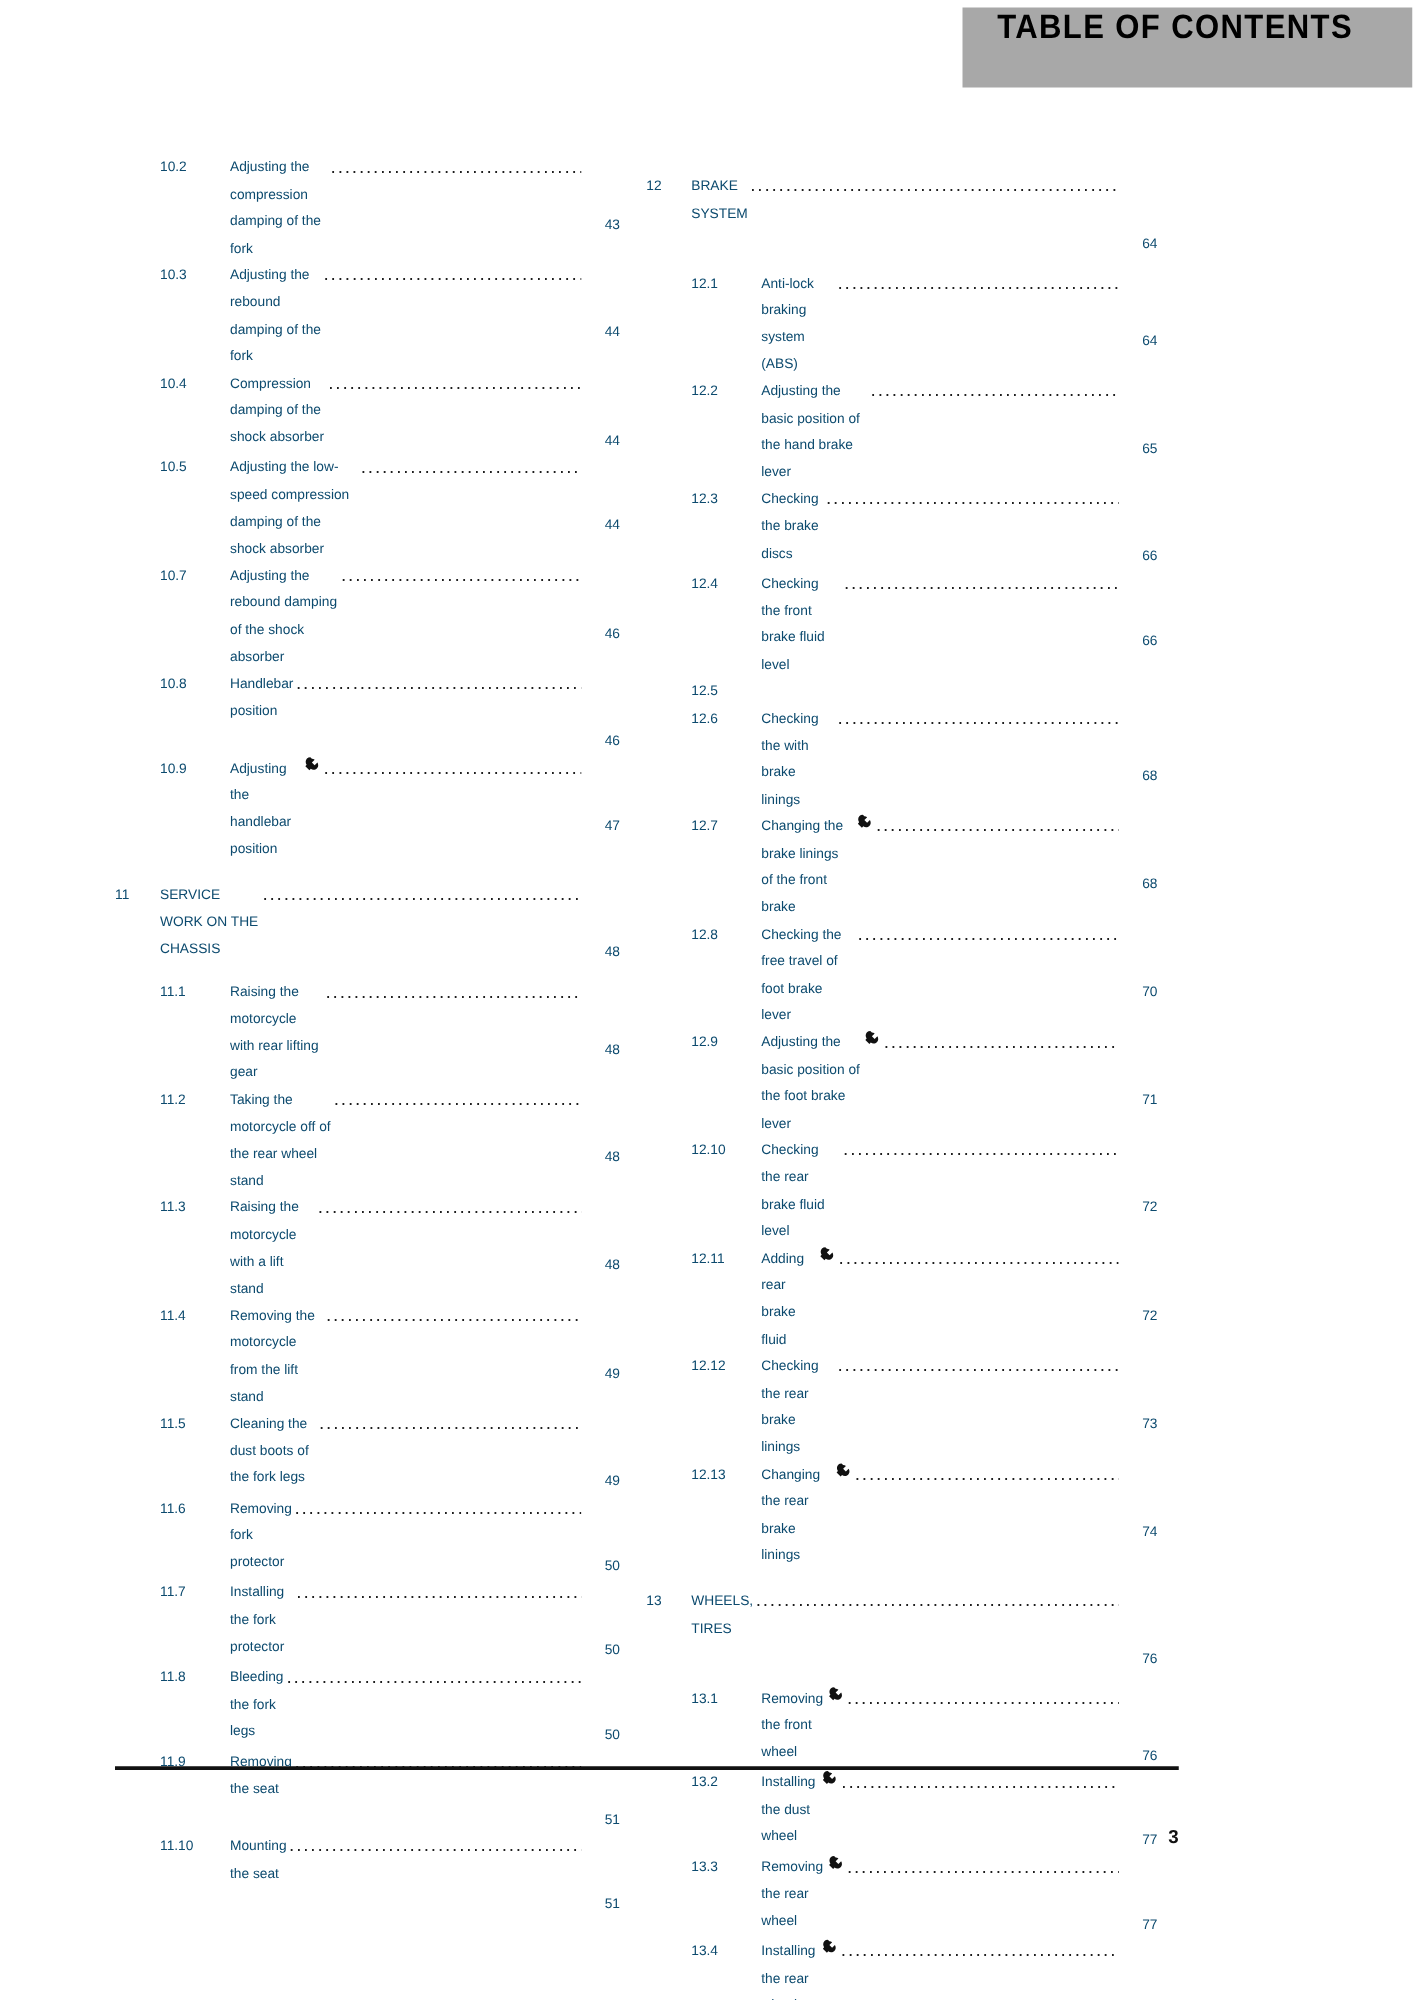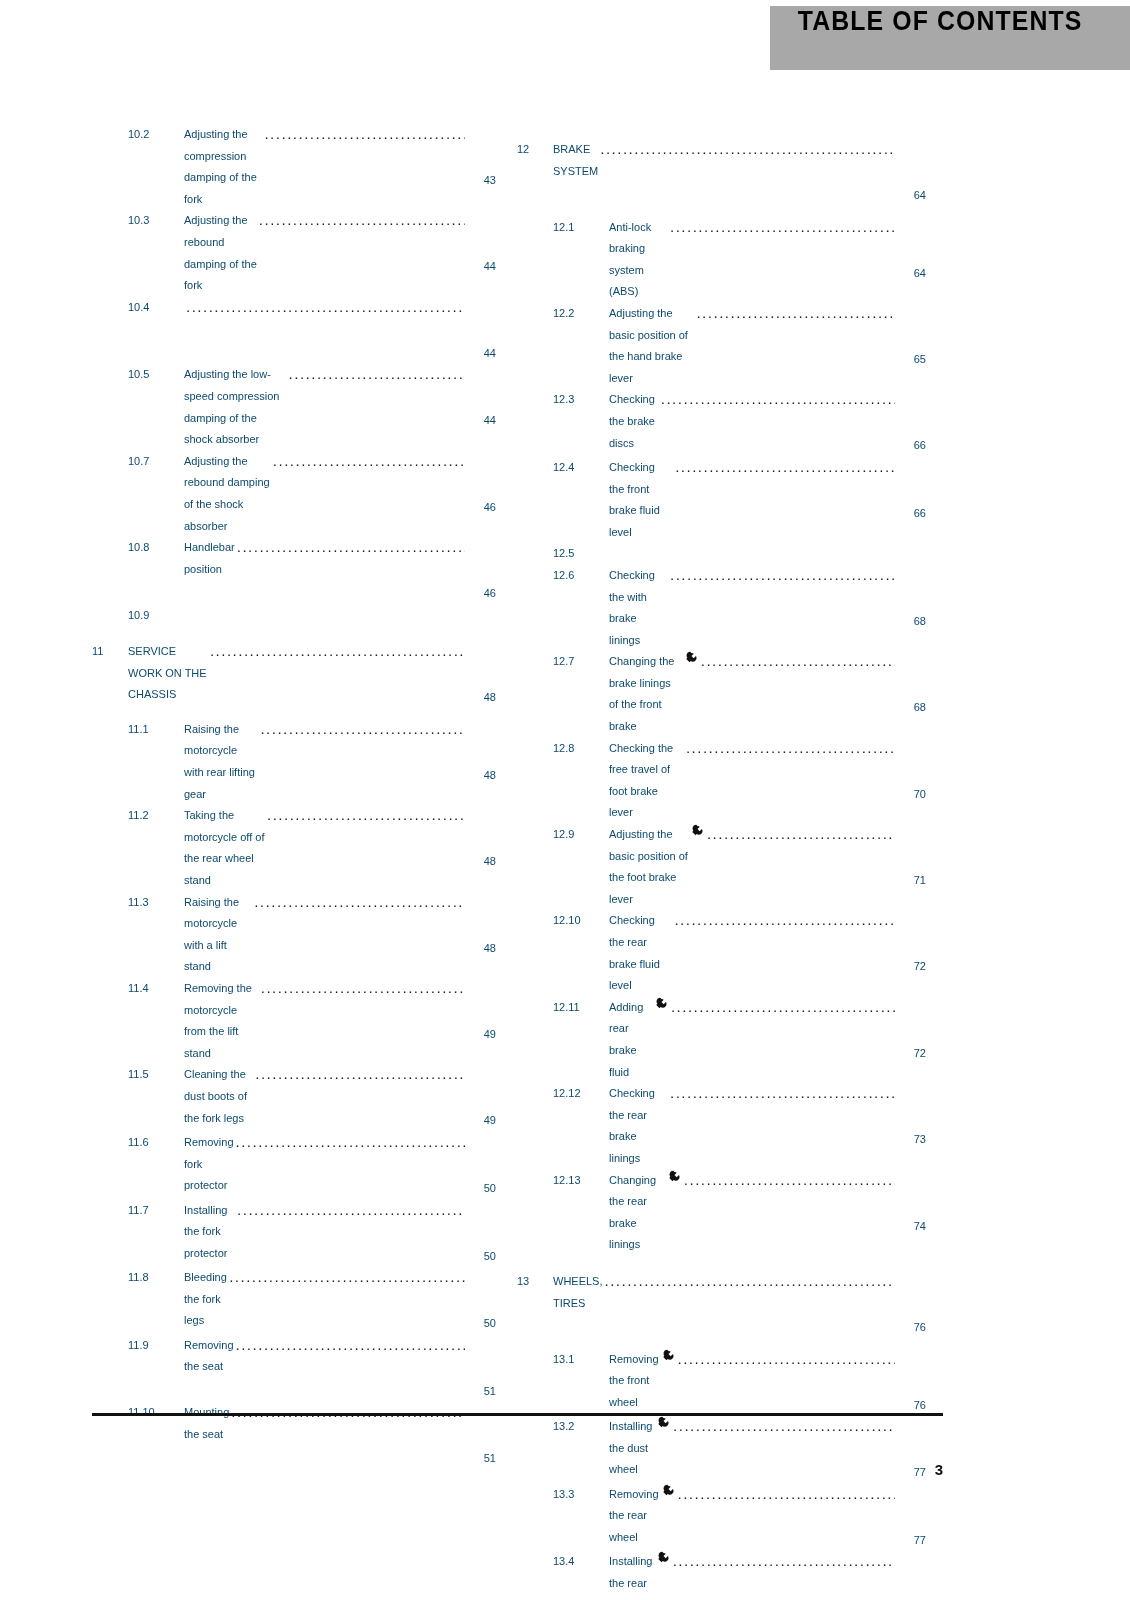--- a/index.html
+++ b/index.html
@@ -178,20 +178,21 @@
             <span class="txt">Adjusting the rebound damping of the fork</span>
             <span class="leader"></span>
             <span class="page">44</span>
           </span>
         </span>
       </div>
       <div class="toc-row section">
         <span class="num">10.4</span>
         <span class="title-wrap">
           <span class="lastline">
+            <span class="txt">Compression damping of the shock absorber</span>
             <span class="leader"></span>
             <span class="page">44</span>
           </span>
         </span>
       </div>
       <div class="toc-row section">
         <span class="num">10.5</span>
         <span class="title-wrap">
           <span class="lastline">
             <span class="txt">Adjusting the low-speed compression damping of the shock absorber</span>
@@ -215,20 +216,32 @@
         <span class="title-wrap">
           <span class="lastline">
             <span class="txt">Handlebar position</span>
             <span class="leader"></span>
             <span class="page">46</span>
           </span>
         </span>
       </div>
       <div class="toc-row section">
         <span class="num">10.9</span>
+        <span class="title-wrap">
+          <span class="lastline">
+            <span class="txt">Adjusting the handlebar position</span>
+            <span class="wrench-icon">
+              <svg viewBox="0 0 100 100" width="14" height="13" aria-hidden="true">
+                <path fill="#111111" d="M36.5 6.5 C20 6.5 8 19 8 34.5 c0 6.5 2.2 12.4 5.9 17.2 L6 60.8 l25 25 8.5-8.5 c4.9 3.8 10.9 6 17.4 6 C72.6 83.3 85 70.6 85 54.8 c0-6-1.8-11.6-4.8-16.3 L63 55.6 46.2 38.8 63.5 21.5 C58.7 18 52.7 16 46.3 16 Z"></path>
+              </svg>
+            </span>
+            <span class="leader"></span>
+            <span class="page">47</span>
+          </span>
+        </span>
       </div>
       <div class="toc-row chapter">
         <span class="num">11</span>
         <span class="title-wrap">
           <span class="lastline">
             <span class="txt">SERVICE WORK ON THE CHASSIS</span>
             <span class="leader"></span>
             <span class="page">48</span>
           </span>
         </span>

